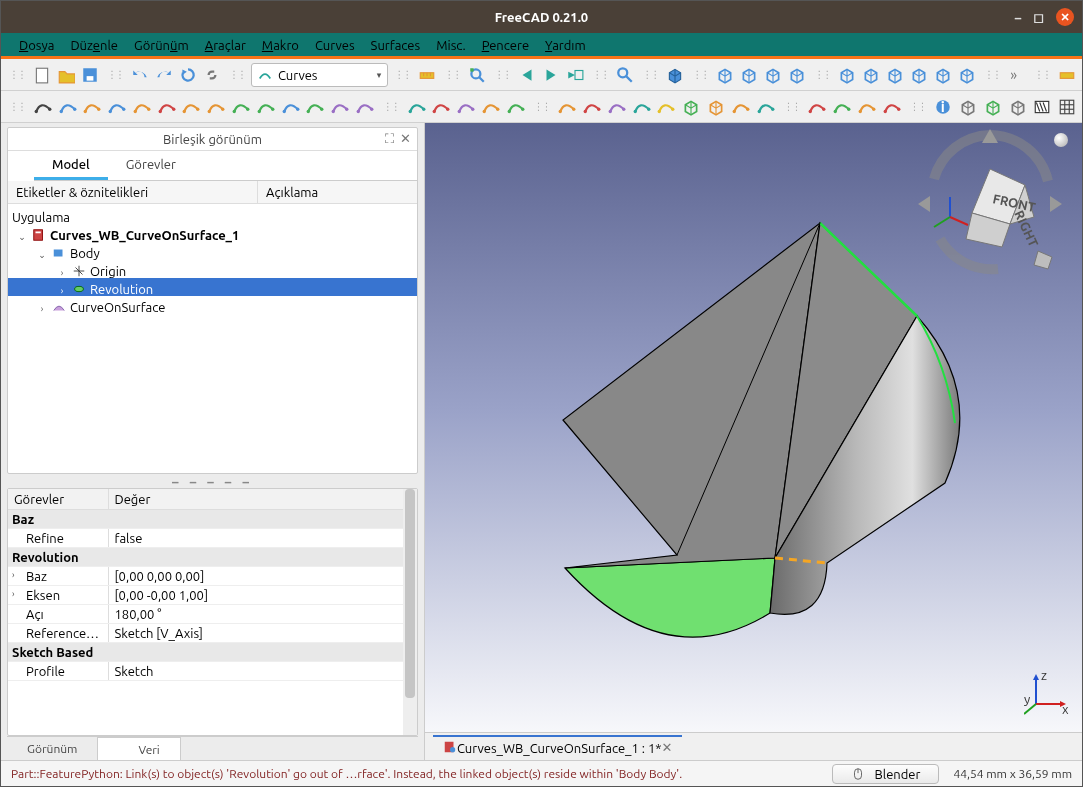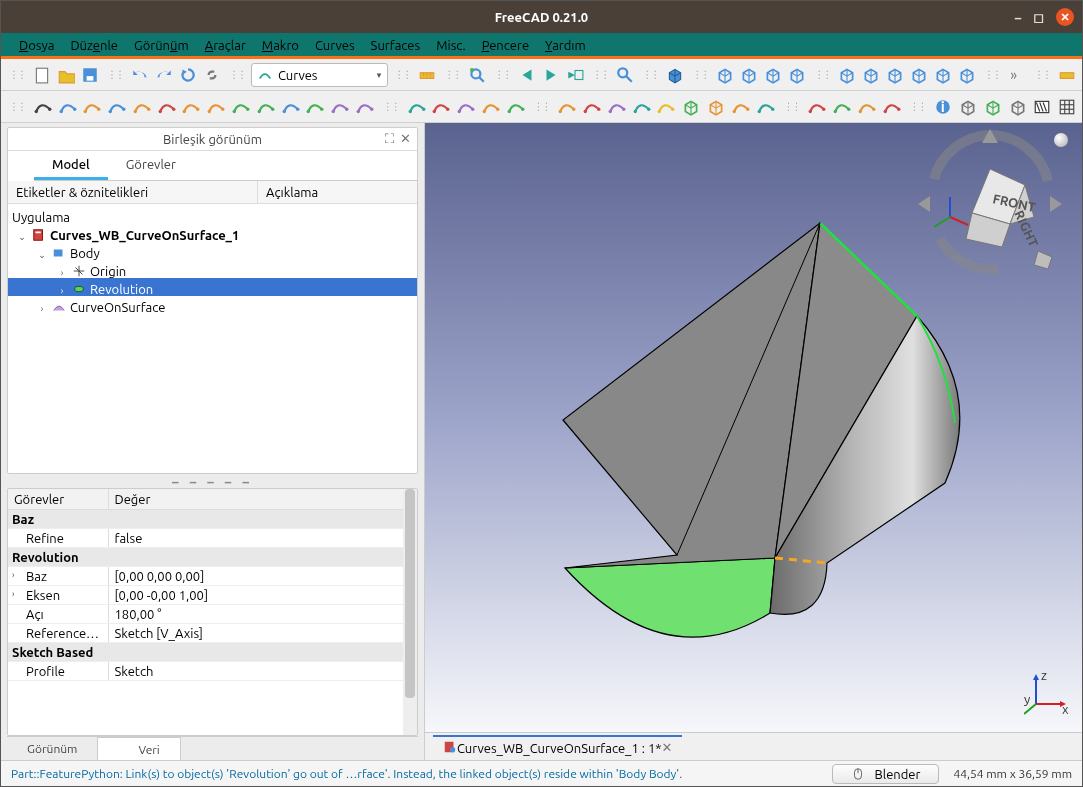--- a/index.html
+++ b/index.html
@@ -50,21 +50,21 @@
 .prop-tabs { display:flex; border-top:1px solid #ccc;}
 .prop-tabs .tab2 { padding:5px 20px; font-size:12px; color:#444;}
 .prop-tabs .tab2.active { border:1px solid #ccc; border-bottom:none; background:#fff; margin-bottom:-1px;padding-left:40px;}
 .viewport { flex:1; position:relative; background:linear-gradient(#5a628f 0%, #9aa2c8 45%, #ffffff 100%);}
 .doc-tab-row { position:absolute; left:0; bottom:0; height:28px; display:flex; align-items:center; border-top:1px solid #ccc; background:#f0f0f0; width:100%; padding-left:8px; gap:6px;}
 .doc-tab { display:flex; align-items:center; padding:3px 10px; border-top:2px solid #3874d0;}
 .navcube-wrap { position:absolute; right:12px; top:6px;}
 .axis-ind { position:absolute; right:12px; bottom:42px;}
 .sphere { position:absolute; right:14px; top:10px; width:14px; height:14px; border-radius:50%; background:radial-gradient(circle at 35% 35%, #fff, #aaa);}
 .statusbar { height:26px; border-top:1px solid #ccc; background:#f5f5f5; display:flex; align-items:center; padding:0 10px; gap:14px;}
-.status-msg { color:#0369a1; font-size:12px; flex:1; white-space:nowrap; overflow:hidden; text-overflow:ellipsis;}
+.status-msg { color:#7f1d1d; font-size:12px; flex:1; white-space:nowrap; overflow:hidden; text-overflow:ellipsis;}
 .blender-btn { border:1px solid #bbb; border-radius:4px; padding:2px 18px; display:flex; align-items:center; gap:10px; background:linear-gradient(#fdfdfd,#eaeaea); font-size:12px;}
 .dims { font-size:12px; color:#333;}
 svg.model3d { position:absolute; left:0; top:0;}
 </style>
 </head>
 <body>
 
 <div class="titlebar">
   <span>FreeCAD 0.21.0</span>
   <div class="controls">

